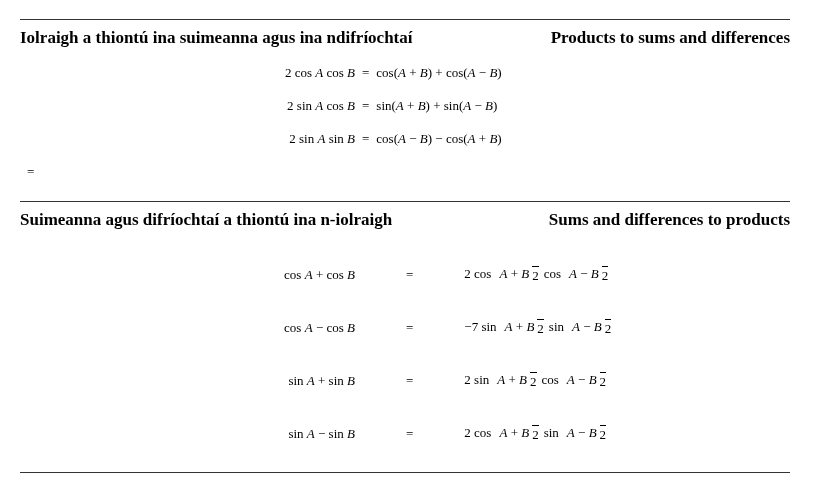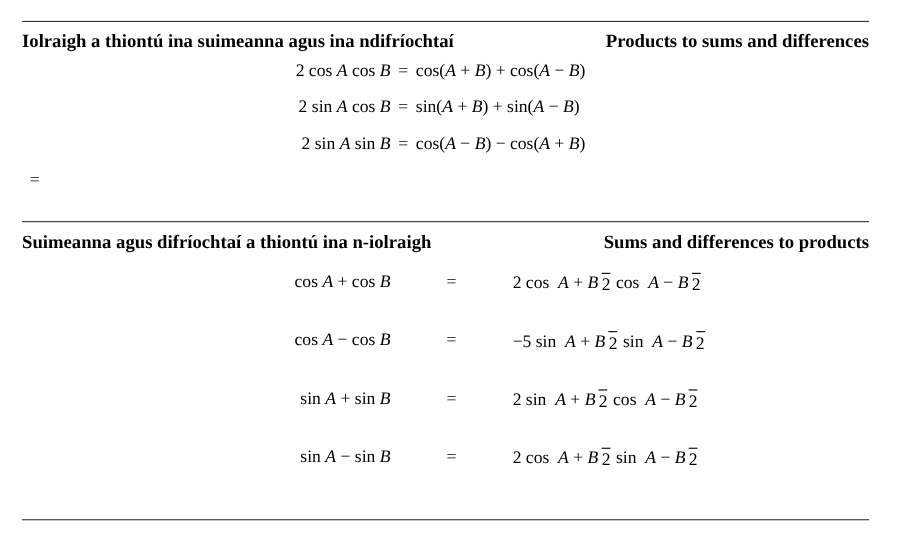--- a/index.html
+++ b/index.html
@@ -29,21 +29,22 @@
     align-items: baseline;
     font-weight: bold;
     font-size: 17px;
     line-height: 20px;
     margin-top: 8px;
   }
   .eq-block { margin-top: 8px; }
   .eq-block-b { margin-top: 18px; }
   .eq-row {
     display: flex;
-    font-size: 16px;
+    align-items: center;
+    font-size: 13px;
   }
   .eq-block-a .eq-row { height: 33px; }
   .eq-block-b .eq-row { height: 53px; gap: 44px; }
   .lhs { flex: 0 0 335px; text-align: right; white-space: nowrap; }
   .rel { flex: 0 0 auto; padding: 0 7px; }
   .rhs { flex: 1 1 auto; text-align: left; white-space: nowrap; }
   .it { font-style: italic; }
   .rm { font-style: normal; }
   .frac {
     display: inline-flex;
@@ -105,21 +106,21 @@
               <span class="num"><span class="it">A</span><span class="rm"> + </span><span class="it">B</span></span>
               <span class="den"><span class="rm">2</span></span>
             </span><span class="rm">cos</span><span class="frac">
               <span class="num"><span class="it">A</span><span class="rm"> − </span><span class="it">B</span></span>
               <span class="den"><span class="rm">2</span></span>
             </span></span>
         </div>
         <div class="eq-row">
           <span class="lhs"><span class="rm">cos </span><span class="it">A</span><span class="rm"> − cos </span><span class="it">B</span></span>
           <span class="rel">=</span>
-          <span class="rhs"><span class="rm">−5 sin</span><span class="frac">
+          <span class="rhs"><span class="rm">−7 sin</span><span class="frac">
               <span class="num"><span class="it">A</span><span class="rm"> + </span><span class="it">B</span></span>
               <span class="den"><span class="rm">2</span></span>
             </span><span class="rm">sin</span><span class="frac">
               <span class="num"><span class="it">A</span><span class="rm"> − </span><span class="it">B</span></span>
               <span class="den"><span class="rm">2</span></span>
             </span></span>
         </div>
         <div class="eq-row">
           <span class="lhs"><span class="rm">sin </span><span class="it">A</span><span class="rm"> + sin </span><span class="it">B</span></span>
           <span class="rel">=</span>

